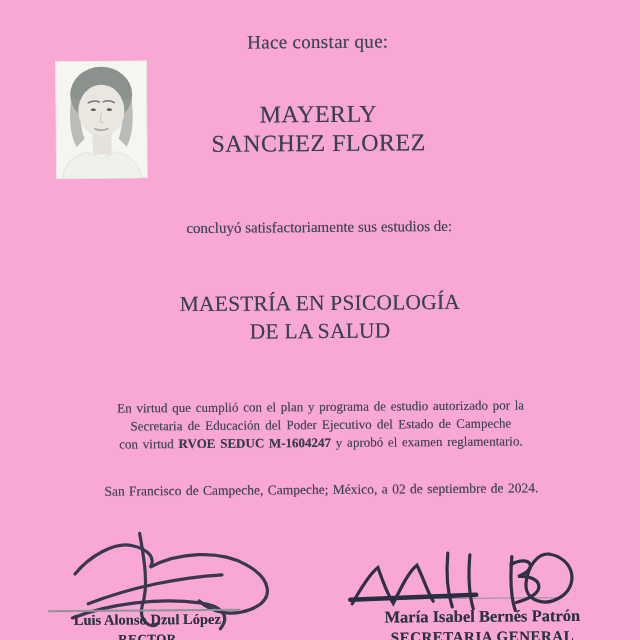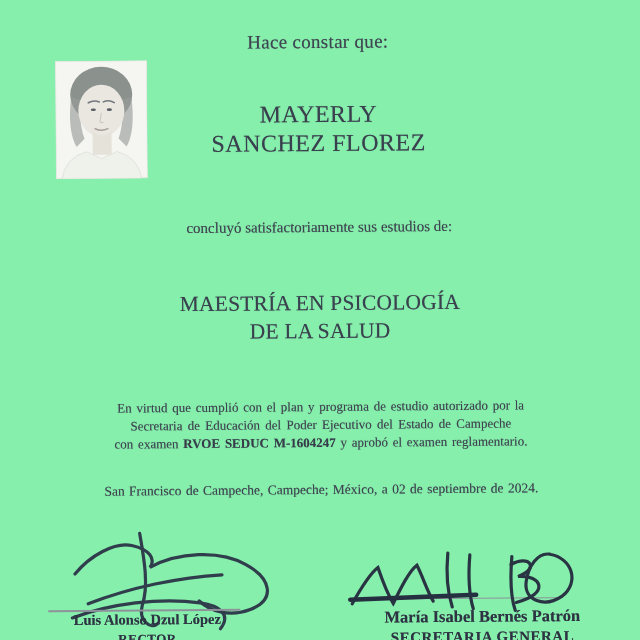--- a/index.html
+++ b/index.html
@@ -1,17 +1,17 @@
 <!DOCTYPE html>
 <html><head>
 <meta charset="utf-8">
 <style>
   html,body{margin:0;padding:0;}
   body{width:640px;height:640px;overflow:hidden;background:#ffffff;}
-  .sheet{position:absolute;inset:0;background:#86efac;overflow:hidden;}
+  .sheet{position:absolute;inset:0;background:#f9a8d4;overflow:hidden;}
   .tilt{position:absolute;inset:0;transform:rotate(-0.45deg);transform-origin:50% 50%;}
   .line{
     position:absolute;left:0;width:100%;text-align:center;
     font-family:"Liberation Serif","DejaVu Serif",serif;
     color:#3e4450;
     text-shadow:0 0 0.7px rgba(62,68,80,.5);
     white-space:nowrap;
   }
   .intro{top:31px;font-size:19px;letter-spacing:.3px;}
   .name-l1{top:101px;font-size:24px;letter-spacing:.5px;color:#39404e;}
@@ -74,21 +74,21 @@
     <div class="line name-l1">MAYERLY</div>
     <div class="line name-l2">SANCHEZ FLOREZ</div>
 
     <div class="line completion">concluyó satisfactoriamente sus estudios de:</div>
 
     <div class="line degree-l1">MAESTRÍA EN PSICOLOGÍA</div>
     <div class="line degree-l2">DE LA SALUD</div>
 
     <div class="line body-1">En virtud que cumplió con el plan y programa de estudio autorizado por la</div>
     <div class="line body-2">Secretaria de Educación del Poder Ejecutivo del Estado de Campeche</div>
-    <div class="line body-3"><span>con examen </span><b>RVOE SEDUC M-1604247</b><span> y aprobó el examen reglamentario.</span></div>
+    <div class="line body-3"><span>con virtud </span><b>RVOE SEDUC M-1604247</b><span> y aprobó el examen reglamentario.</span></div>
 
     <div class="line dateline">San Francisco de Campeche, Campeche; México, a 02 de septiembre de 2024.</div>
 
     <svg class="sig-svg sig-left-svg" viewBox="0 0 245 110">
       <g fill="none" stroke="#2a3045" stroke-width="3.2" stroke-linecap="round" opacity="0.93">
         <path d="M 5 48 C 20 30 45 16 62 20 C 80 24 86 34 80 42 C 108 27 150 25 176 40 C 201 54 206 75 180 85 C 159 93 139 86 129 76"></path>
         <path d="M 70 8 C 74 32 79 60 72 80 C 68 95 80 105 88 98"></path>
         <path d="M 18 78 C 60 62 110 52 152 50"></path>
         <path d="M 2 92 C 40 78 90 72 130 78 C 150 81 161 90 150 104"></path>
       </g>

